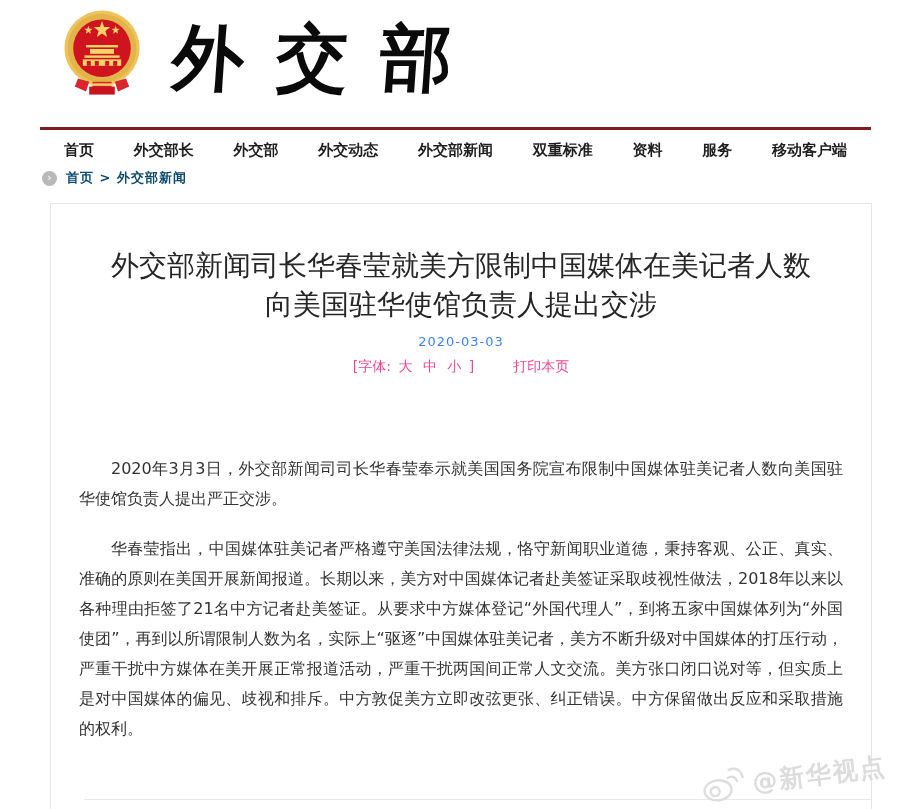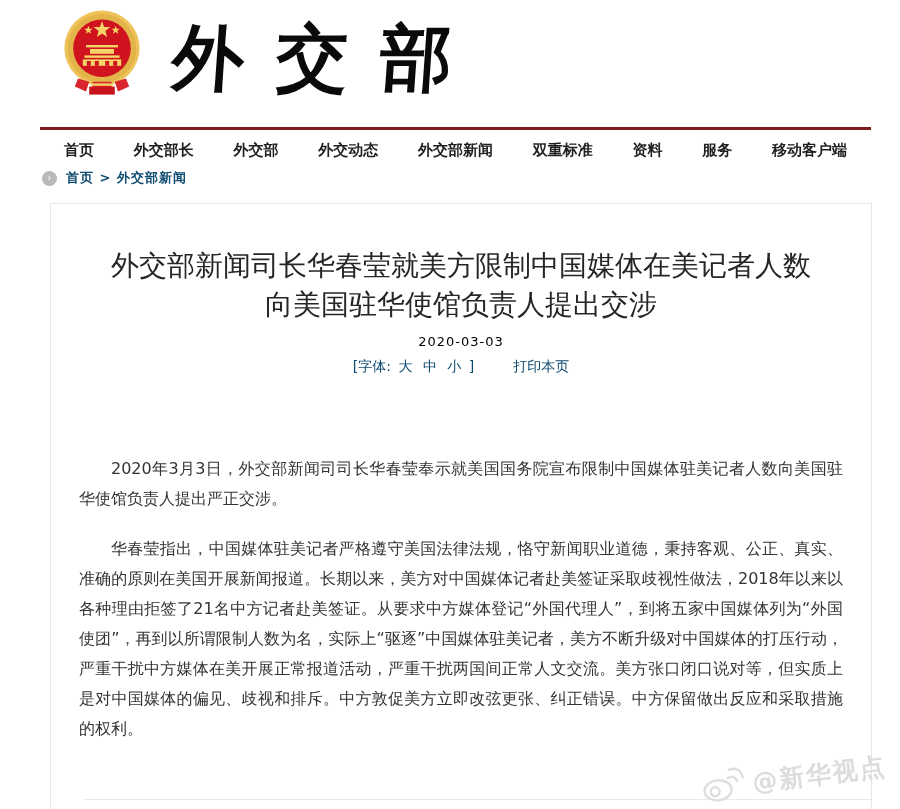--- a/index.html
+++ b/index.html
@@ -25,22 +25,22 @@
   .breadcrumb { position:absolute; left:42px; top:169px; display:flex; align-items:center; }
   .crumb-icon { width:15px; height:15px; border-radius:50%; background:#b9b9b9; color:#fff;
     font-size:11px; line-height:14px; text-align:center; margin-right:9px; flex:0 0 auto; }
   .crumb-text { font-size:13px; font-weight:bold; color:#0c4a6e; letter-spacing:1px; }
 
   
   .article-box { position:absolute; left:50px; top:203px; width:822px; height:680px;
     background:#fff; border:1px solid #e6e6e6; padding:36px 28px 0 28px; }
   .article-title { width:716px; margin:6px auto; text-align:center; font-size:28px;
     line-height:1.4; font-weight:500; color:#262626; }
-  .article-date { margin-top:10px; text-align:center; font-size:13px; color:#000000; letter-spacing:1px; }
-  .article-tools { margin-top:9px; text-align:center; font-size:14px; color:#0c4a6e; }
+  .article-date { margin-top:10px; text-align:center; font-size:13px; color:#3b82f6; letter-spacing:1px; }
+  .article-tools { margin-top:9px; text-align:center; font-size:14px; color:#ec4899; }
   .article-tools .tool-gap { display:inline-block; width:30px; }
   .font-size-btn { cursor:pointer; margin:0 3px; }
   .print-btn { cursor:pointer; }
   .article-body { margin-top:78px; font-size:16px; line-height:30px; color:#333; }
   .article-body p { text-indent:2em; margin:0 0 20px 0; text-align:justify; }
 
   
   .bottom-divider { position:absolute; left:84px; top:799px; width:788px;
     border-top:1px solid #e9e9e9; }
   .watermark { position:absolute; left:700px; top:756px; display:flex; align-items:center;

